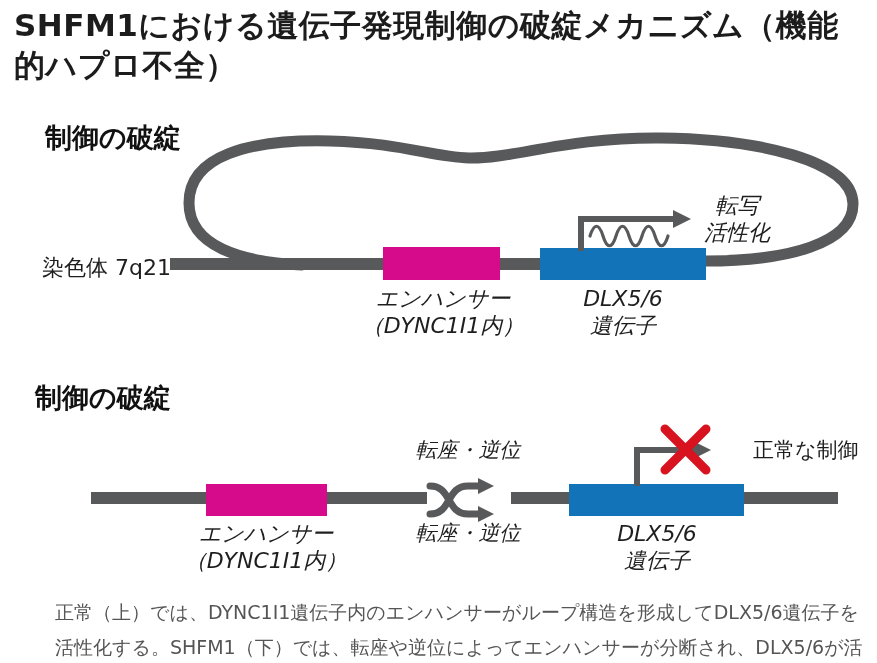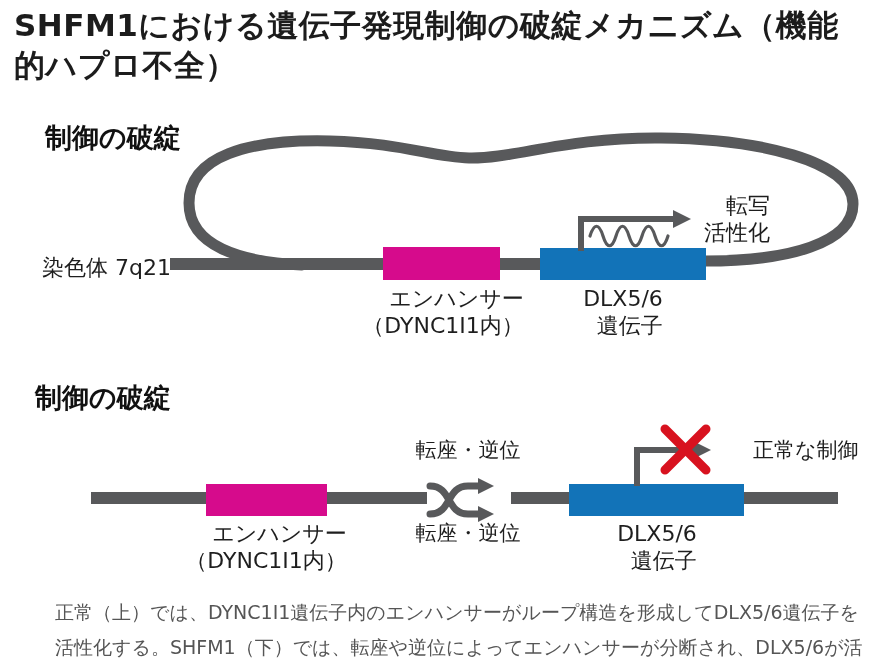--- a/index.html
+++ b/index.html
@@ -13,21 +13,21 @@
   .title{
     position:absolute;left:14px;top:6px;width:848px;
     font-size:31px;font-weight:bold;line-height:1.28;
     color:#1c1c1c;margin:0;letter-spacing:0.5px;
   }
   .diagram-svg{position:absolute;left:0;top:0;width:877px;height:663px;}
   .label{position:absolute;color:#1e1e1e;white-space:nowrap;}
   .heading{font-size:27px;font-weight:bold;color:#111;}
   .dlabel{font-size:22px;font-weight:500;line-height:27px;}
   .slabel{font-size:21px;font-weight:500;line-height:26px;}
-  .center{transform:translateX(-50%);text-align:right;}
+  .center{transform:translateX(-50%);text-align:center;font-style:italic;}
   .caption{
     position:absolute;left:55px;top:595px;width:808px;
     font-size:19px;line-height:1.85;color:#555555;white-space:normal;
   }
   .line{display:block;}
 </style>
 </head>
 <body>
 
 <div class="page">

